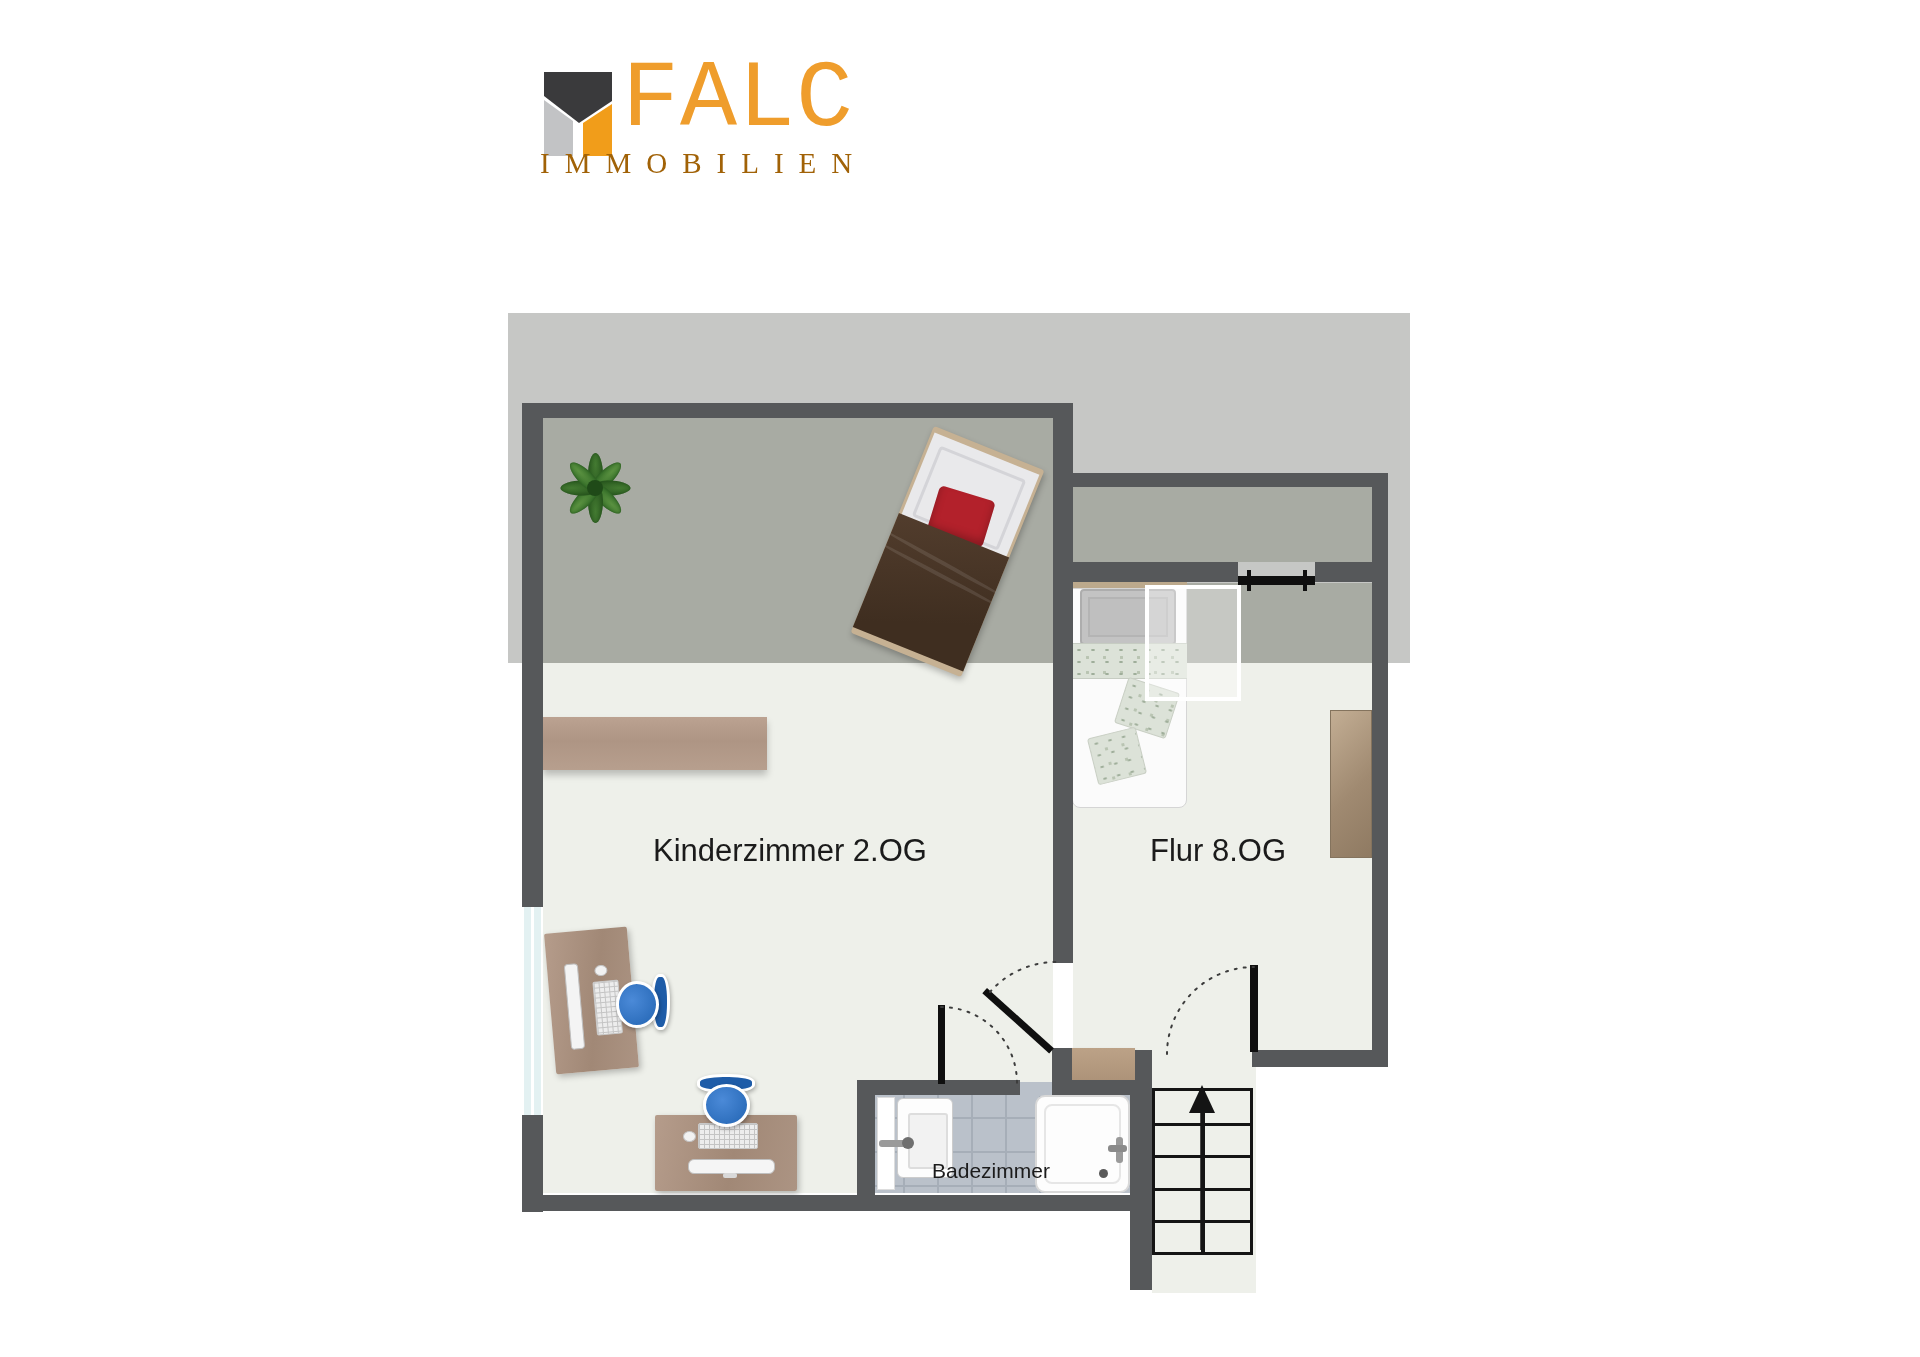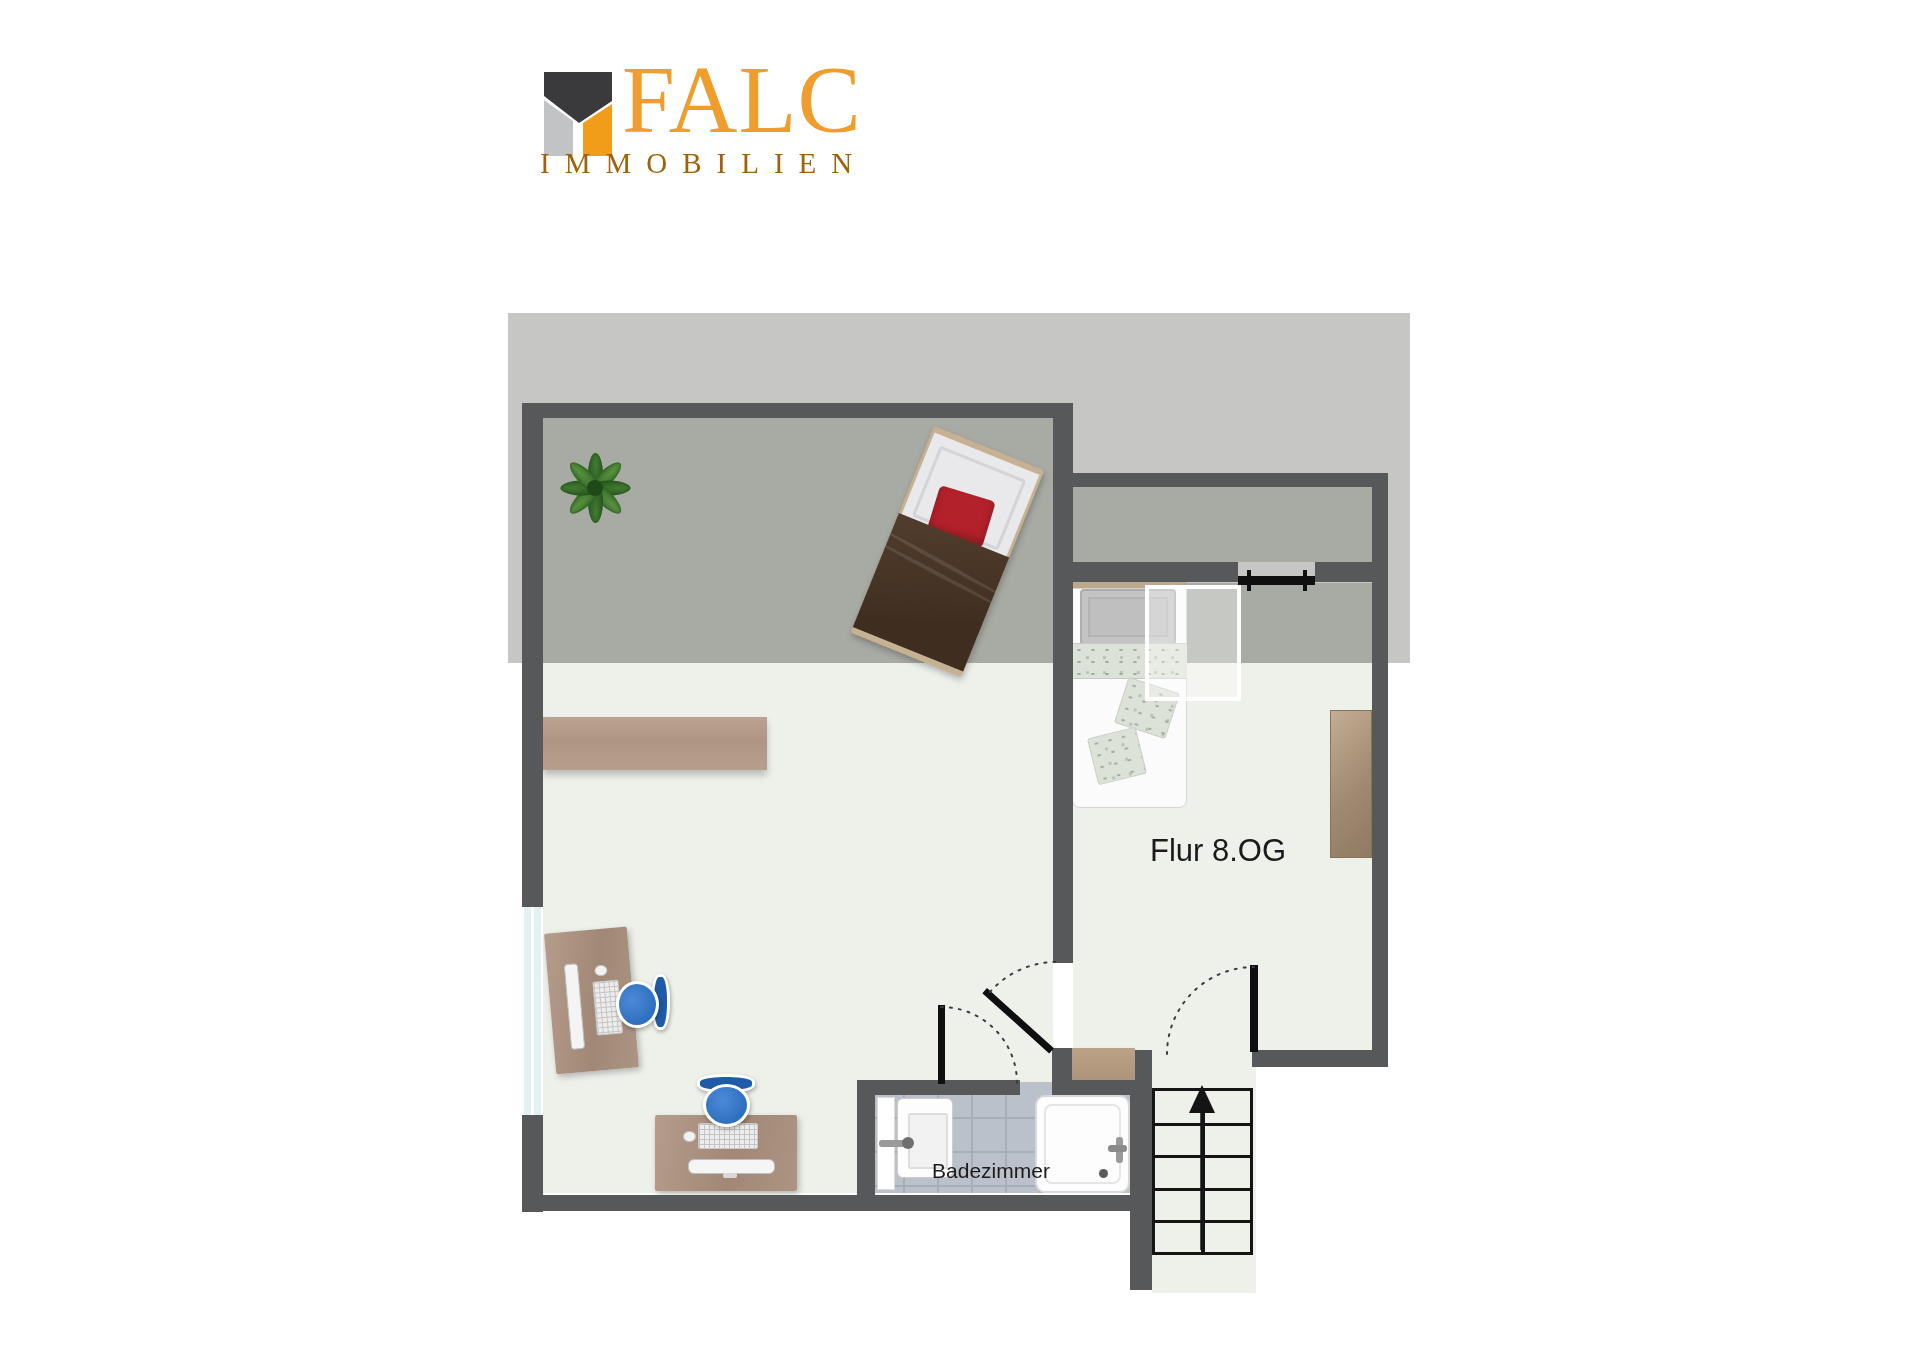--- a/index.html
+++ b/index.html
@@ -8,21 +8,21 @@
   .abs{position:absolute;}
   .wall{position:absolute;background:#56585A;}
   .room-label{position:absolute;color:#1b1b1b;text-align:center;font-family:"Liberation Sans",sans-serif;}
 
   
   #logo-mark{left:543px;top:71px;width:70px;height:86px;}
   .mark-piece{position:absolute;inset:0;}
   #mark-dark{background:#3A3A3C;clip-path:polygon(1px 1px,69px 1px,69px 30px,36px 52px,1px 25px);}
   #mark-gray{background:#C2C3C5;clip-path:polygon(1px 29px,30px 50px,30px 85px,1px 85px);}
   #mark-orange{background:#F19D1A;clip-path:polygon(40px 52px,69px 33px,69px 85px,40px 85px);}
-  #logo-brand{left:622px;top:56px;width:300px;height:95px;font-family:Liberation Serif, serif;
+  #logo-brand{left:622px;top:56px;width:300px;height:95px;font-family:Liberation Mono, monospace;
               font-size:95px;line-height:88px;color:#EF9D2C;letter-spacing:1px;}
   #logo-sub{left:540px;top:147px;width:360px;font-family:"Liberation Serif",serif;
             font-size:29px;color:#a16207;letter-spacing:15px;}
 
   
   #roof-band{left:508px;top:313px;width:902px;height:350px;background:#C6C7C5;}
   #floor-kinder{left:543px;top:418px;width:510px;height:775px;
       background:linear-gradient(to bottom,#A8ABA3 0,#A8ABA3 245px,#EEF0EA 245px);}
   #floor-topright{left:1073px;top:487px;width:299px;height:75px;background:#A8ABA3;}
   #floor-flur{left:1073px;top:583px;width:299px;height:467px;
@@ -280,16 +280,17 @@
   </div>
 
   <svg class="abs" id="plan-svg" viewBox="0 0 1920 1357">
     <path d="M941,1007 A76,76 0 0 1 1017,1083" fill="none" stroke="#3C3C3C" stroke-width="2" stroke-dasharray="2,7" stroke-linecap="round"></path>
     <path d="M990,992 A88,88 0 0 1 1058,962" fill="none" stroke="#3C3C3C" stroke-width="2" stroke-dasharray="2,7" stroke-linecap="round"></path>
     <path d="M1167,1054 A87,87 0 0 1 1254,967" fill="none" stroke="#3C3C3C" stroke-width="2" stroke-dasharray="2,7" stroke-linecap="round"></path>
     <line x1="1202" y1="1250" x2="1202" y2="1108" stroke="#141414" stroke-width="3.5"></line>
     <polygon points="1202,1085 1189,1113 1215,1113" fill="#141414"></polygon>
   </svg>
 
+  <div class="room-label" id="label-kinderzimmer">Kinderzimmer 2.OG</div>
   <div class="room-label" id="label-flur">Flur 8.OG</div>
   <div class="room-label" id="label-badezimmer">Badezimmer</div>
 
 </div>
 
 </body></html>

